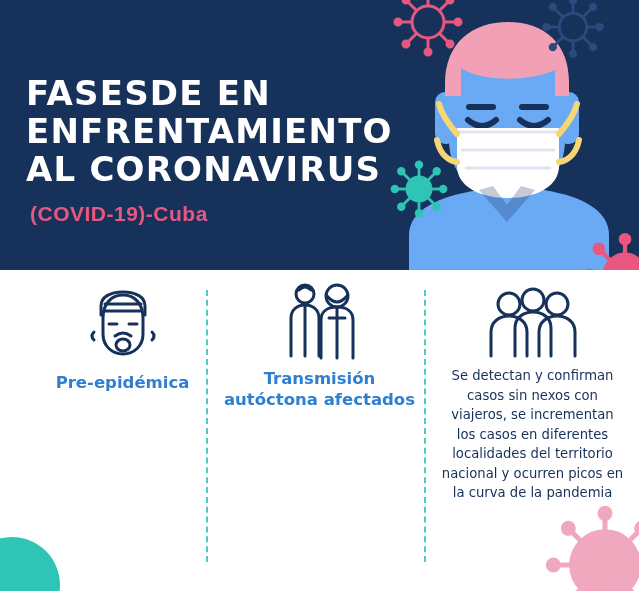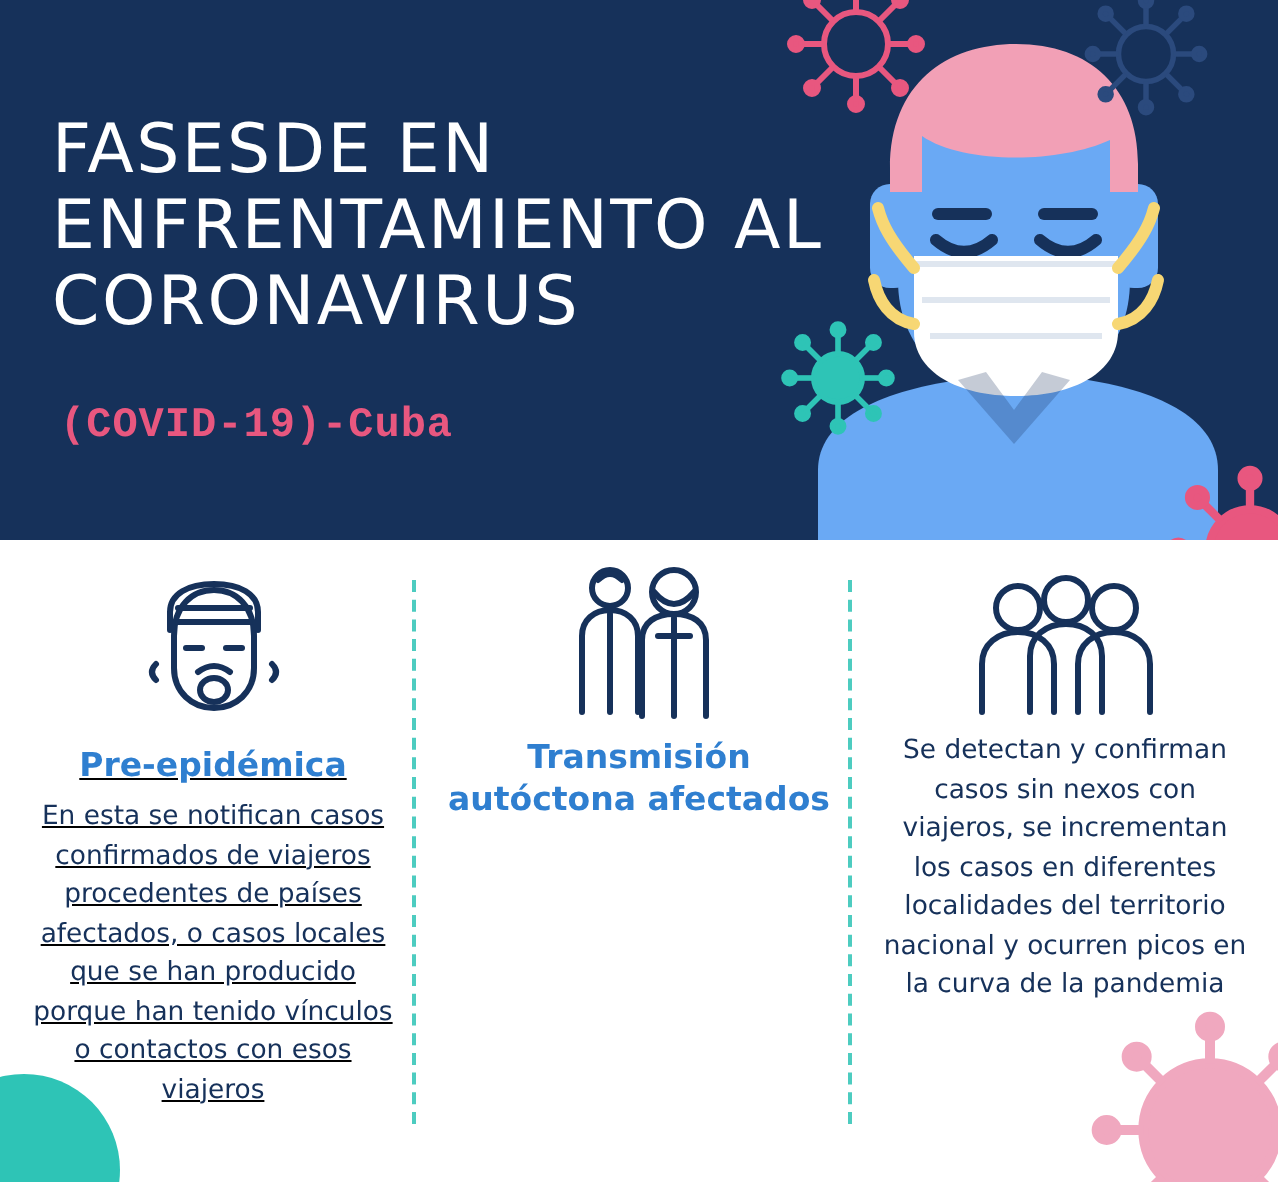--- a/index.html
+++ b/index.html
@@ -24,58 +24,58 @@
     position: absolute;
     left: 0; top: 0;
     width: 639px;
     height: 270px;
     background: #16315a;
     overflow: hidden;
   }
   .header-title {
     position: absolute;
     left: 26px;
-    top: 56px;
+    top: 74px;
     width: 420px;
     color: #ffffff;
     font-size: 34px;
     line-height: 38px;
-    font-weight: normal;
+    font-weight: bold;
     letter-spacing: 1.2px;
     text-transform: uppercase;
     font-family: "DejaVu Sans", sans-serif;
   }
   .header-sub {
     position: absolute;
     left: 30px;
     top: 202px;
     color: #e8577f;
     font-size: 21px;
     font-weight: bold;
     letter-spacing: 0.5px;
-    font-family: Liberation Mono, monospace;
+    font-family: Liberation Sans, sans-serif;
   }
 
   
   .columns {
     position: absolute;
     left: 0;
     top: 270px;
     width: 639px;
     height: 321px;
   }
   .col {
     position: absolute;
     top: 0;
     width: 213px;
     height: 321px;
     padding: 0 8px;
     text-align: center;
   }
-  .col-1 { left: 0px; text-decoration: underline; }
+  .col-1 { left: 16px; }
   .col-2 { left: 213px; }
   .col-3 { left: 426px; }
 
   .divider {
     position: absolute;
     top: 20px;
     width: 0;
     height: 272px;
     border-left: 2px dashed #2ec4b6;
     opacity: .85;
@@ -262,21 +262,20 @@
             <line x1="25" y1="36" x2="33" y2="36"></line>
             <line x1="45" y1="36" x2="53" y2="36"></line>
             <path d="M31 48 q8 -6 16 0"></path>
             <ellipse cx="39" cy="57" rx="7" ry="6"></ellipse>
             <path d="M10 44 q-4 4 0 8"></path>
             <path d="M68 44 q4 4 0 8"></path>
           </g>
         </svg>
       </div>
       <div class="col-title">Pre-epidémica</div>
-      <div class="col-body">En esta se notifican casos confirmados de viajeros procedentes de países afectados, o casos locales que se han producido porque han tenido vínculos o contactos con esos viajeros</div>
     </div>
 
     <div class="col col-2">
       <div class="icon-wrap">
         <svg width="86" height="82" viewBox="0 0 86 82">
           <g stroke="#16315a" stroke-width="3" fill="none" stroke-linecap="round" stroke-linejoin="round">
 
             <circle cx="28" cy="14" r="9"></circle>
             <path d="M22 10 q6 -6 12 0"></path>
             <path d="M14 76 L14 38 C14 30 20 25 28 25 C36 25 42 30 42 38 L42 76"></path>

